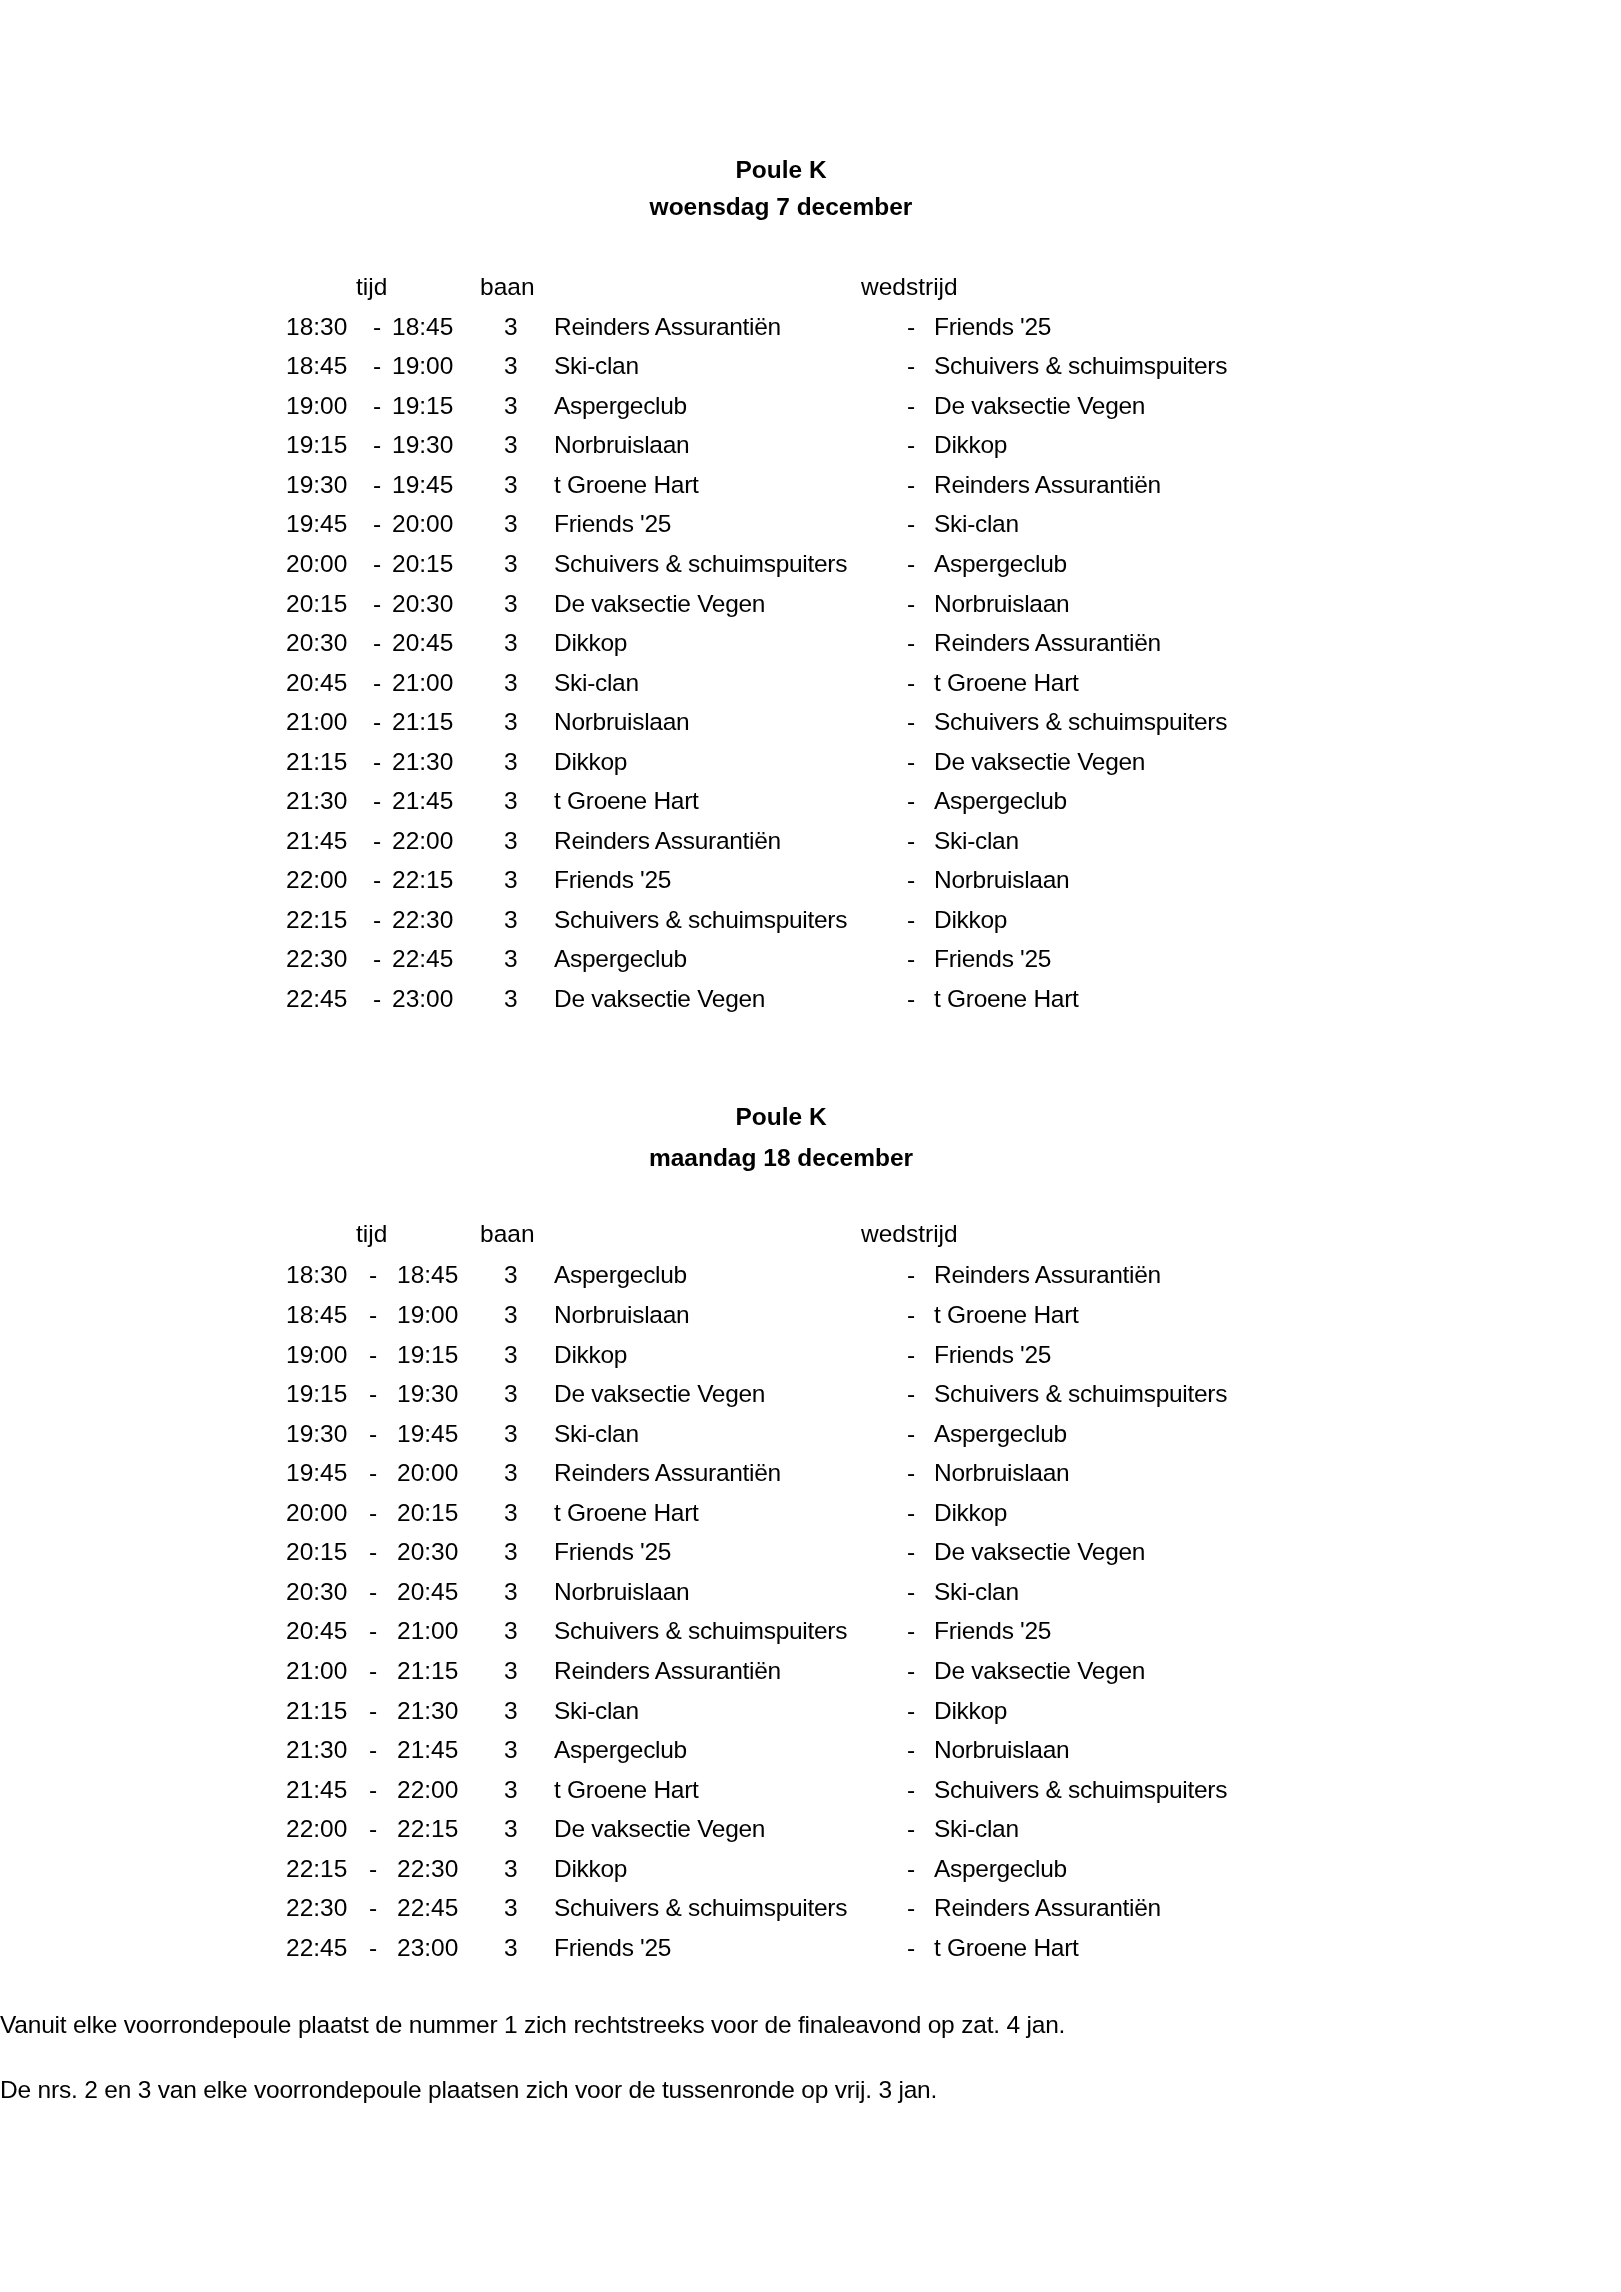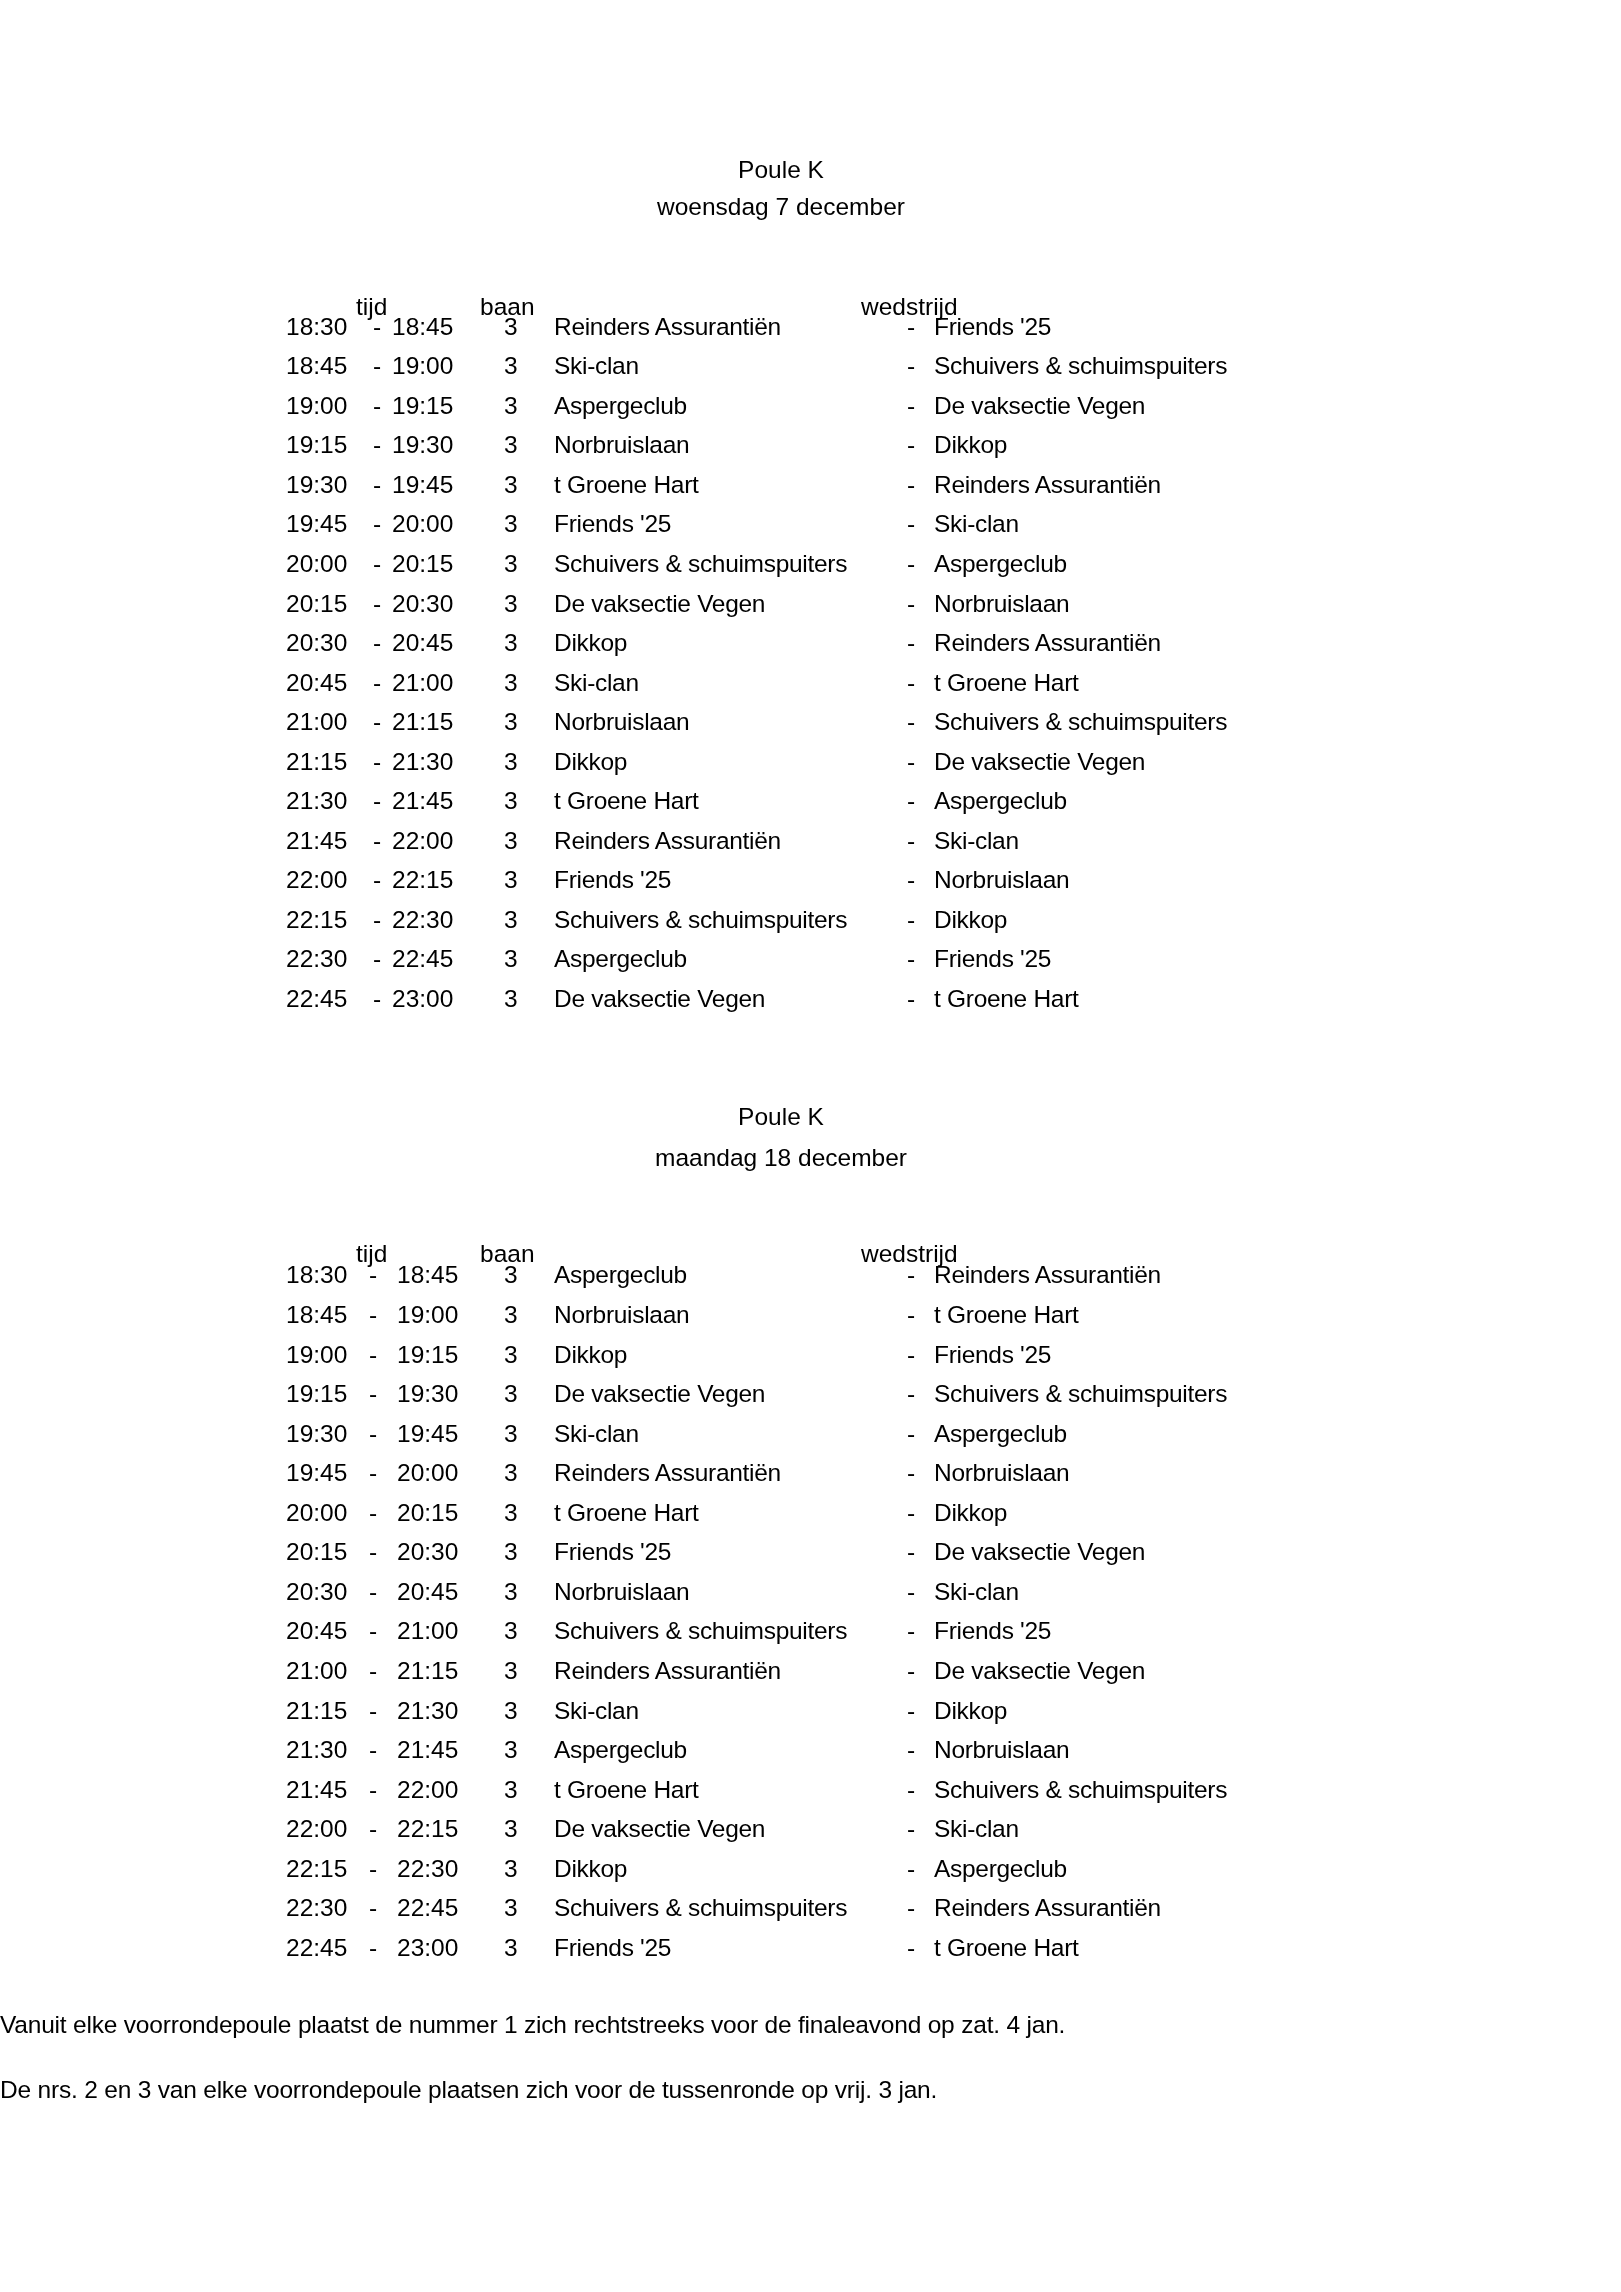--- a/index.html
+++ b/index.html
@@ -2,24 +2,24 @@
 <html><head>
 <meta charset="utf-8">
 <style>
   html, body { margin: 0; padding: 0; background: #ffffff; }
   body {
     width: 1621px; height: 2293px; position: relative; overflow: hidden;
     font-family: "Liberation Sans", sans-serif; color: #000;
   }
   .center-line {
     position: absolute; left: 0; width: 1562px; text-align: center;
-    font-size: 24.5px; line-height: 29px; white-space: nowrap;
+    font-size: 24.5px; line-height: 29px; white-space: nowrap; font-weight: bold;
   }
   .section { position: absolute; left: 0; width: 1621px; }
-  .hdr { position: absolute; font-size: 24.5px; line-height: 29px; white-space: nowrap; margin-top: 20px; }
+  .hdr { position: absolute; font-size: 24.5px; line-height: 29px; white-space: nowrap; }
   .row { position: absolute; left: 0; width: 1621px; height: 39px; font-size: 24.5px; line-height: 29px; white-space: nowrap; }
   .row span { position: absolute; top: 0; }
   .c-start { left: 286px; }
   .c-dash1 { left: 373px; }
   .c-end { left: 392px; }
   .sec2 .c-dash1 { left: 369px; }
   .sec2 .c-end { left: 397px; }
   .c-court { left: 504px; }
   .c-home { left: 554px; letter-spacing: -0.3px; }
   .c-dash2 { left: 907px; }

